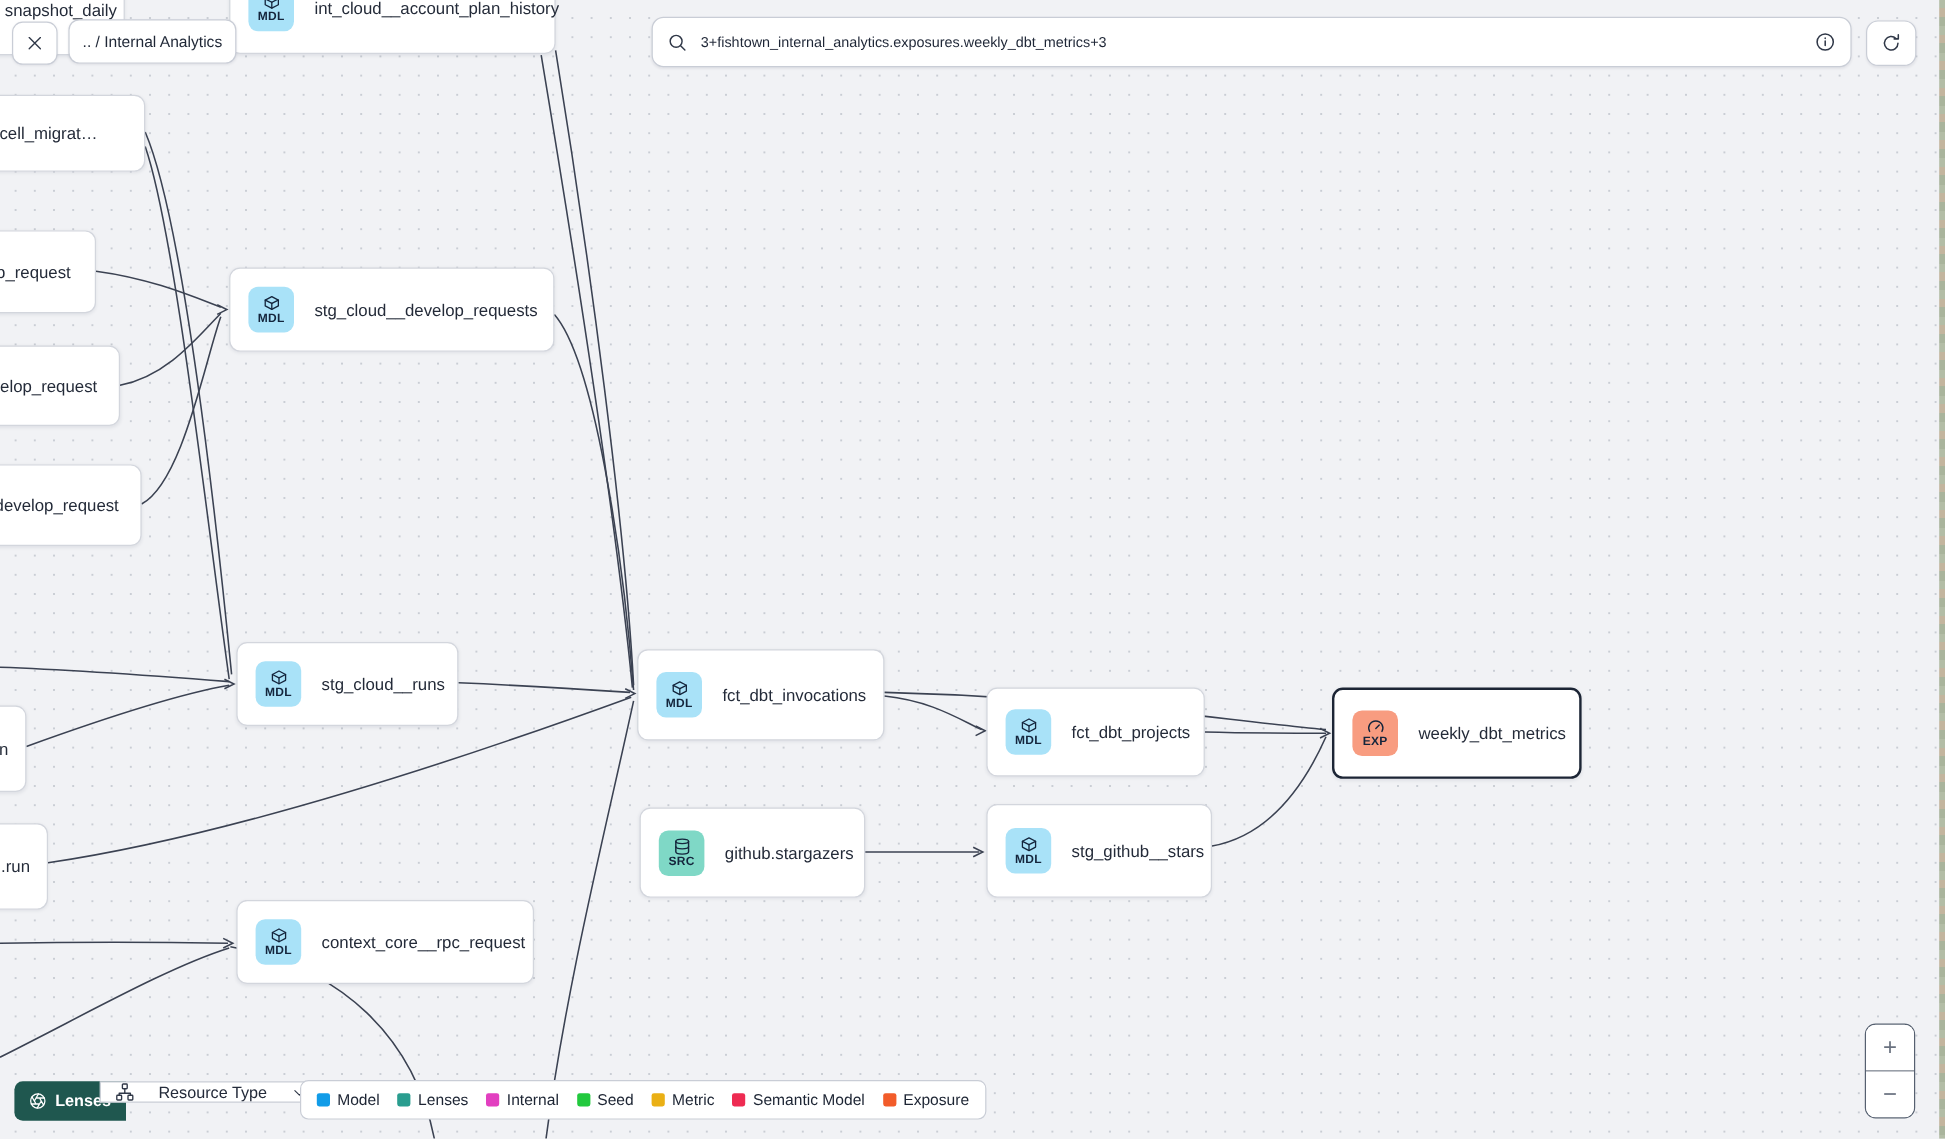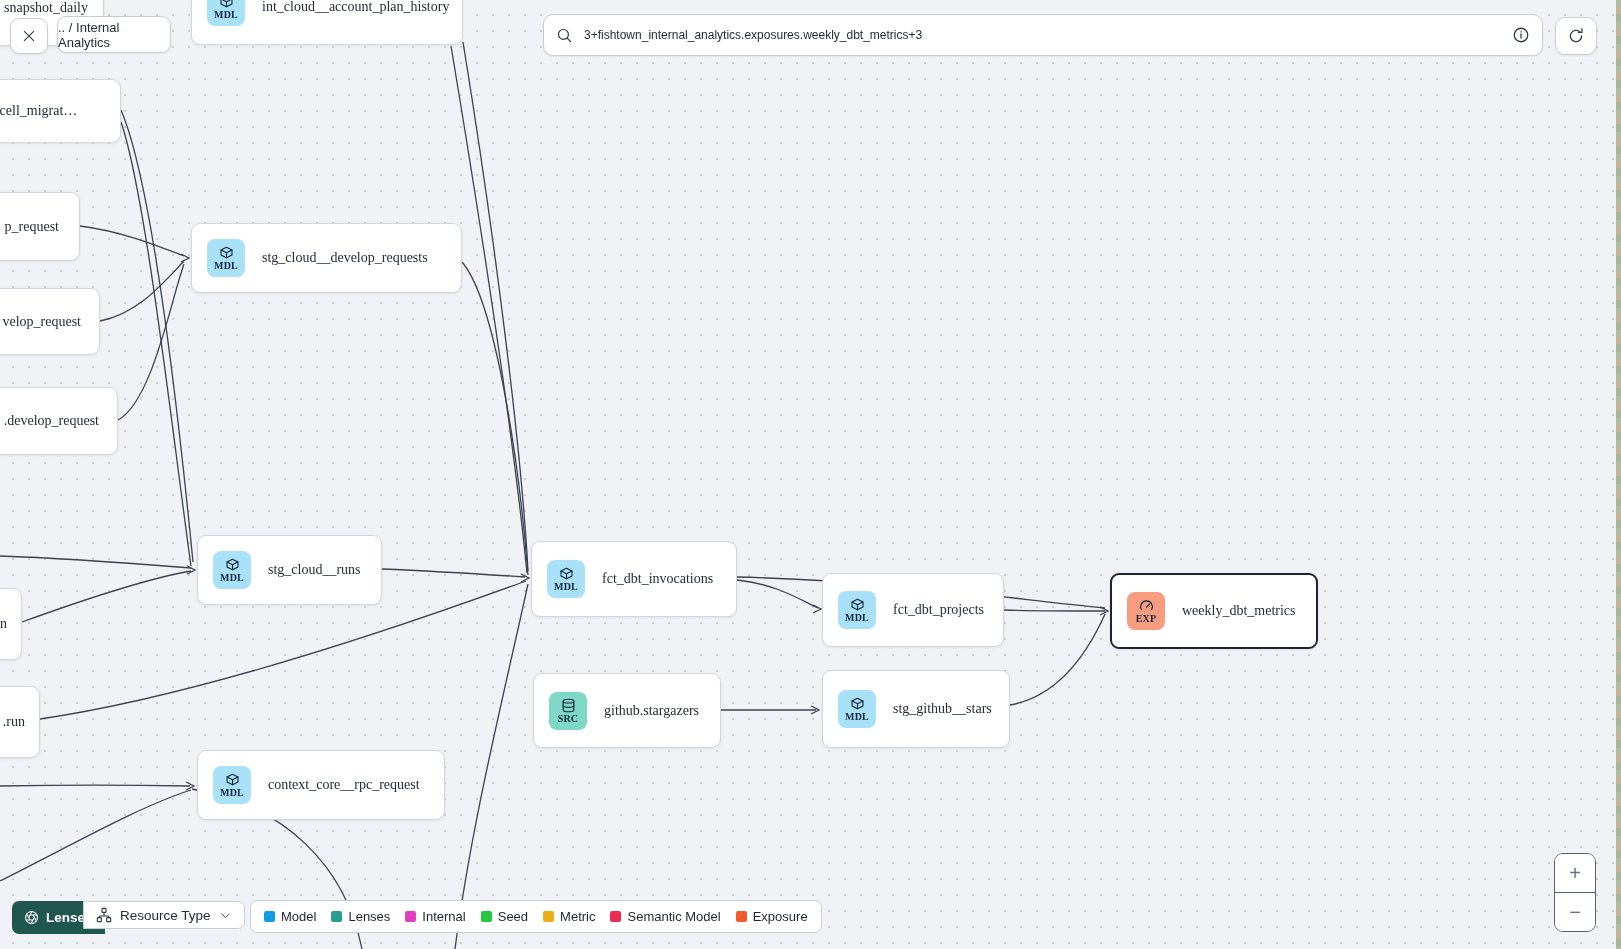--- a/index.html
+++ b/index.html
@@ -5,21 +5,21 @@
   html,body{margin:0;padding:0;}
   body{
     width:1621px;height:949px;overflow:hidden;position:relative;
     font-family:"Liberation Sans",sans-serif;
     background:#f1f2f5;
   }
   #canvas{
     position:absolute;inset:0;overflow:hidden;
     background-color:#f1f2f5;
     background-image:radial-gradient(#c9cdd4 1.1px, transparent 1.2px);
-    background-size:16px 16px;background-position:5px 7px;font-family:Liberation Serif, serif;
+    background-size:16px 16px;background-position:5px 7px;
   }
   
   #edges{position:absolute;left:0;top:0;z-index:1;}
   #edges path{fill:none;stroke:#3b4252;stroke-width:1.3px;}
   
   .node{
     position:absolute;z-index:2;background:#fff;
     border:1px solid #d3d6dd;border-radius:9px;
     box-shadow:0 1px 3px rgba(25,35,60,.08);
     display:flex;align-items:center;gap:17px;
@@ -51,44 +51,44 @@
   #n13{left:533px;top:673px;width:188px;height:75px;}
   #n14{left:822px;top:670px;width:188px;height:78px;}
   #n15{left:197px;top:750px;width:248px;height:70px;}
   
   .topbtn{
     position:absolute;z-index:5;background:#fff;border:1px solid #c9cdd6;border-radius:9px;
     display:flex;align-items:center;justify-content:center;
     box-shadow:0 1px 2px rgba(25,35,60,.07);box-sizing:border-box;cursor:pointer;
   }
   #closeBtn{left:10px;top:18px;width:38px;height:36px;}
-  #breadcrumb{left:57px;top:16px;width:114px;height:37px;font-size:13px;color:#1f2736;}
+  #breadcrumb{left:57px;top:16px;width:140px;height:37px;font-size:13px;color:#1f2736;}
   #searchBar{
     position:absolute;z-index:5;left:543px;top:14px;width:1000px;height:42px;
     background:#fff;border:1px solid #c9cdd6;border-radius:10px;box-sizing:border-box;
     display:flex;align-items:center;padding:0 12px;gap:9px;
     box-shadow:0 1px 2px rgba(25,35,60,.07);
   }
   #searchBar input{
     flex:1;border:none;outline:none;font-size:12px;color:#1e2636;
     font-family:"Liberation Sans",sans-serif;background:transparent;
   }
   #refreshBtn{left:1555px;top:17px;width:42px;height:38px;border-radius:10px;}
   .ui-icon{stroke:#303848;stroke-width:1.7;fill:none;stroke-linecap:round;stroke-linejoin:round;}
   
   #lensesBtn{
     position:absolute;z-index:5;left:12px;top:901px;height:33px;padding:0 12px;
     background:#1f574f;color:#fff;border-radius:7px 0 0 7px;
     display:flex;align-items:center;gap:7px;font-size:13.5px;font-weight:700;cursor:pointer;
     box-sizing:border-box;
   }
   #resourceTypeBtn{
-    position:absolute;z-index:5;left:83px;top:901px;height:28px;padding:0 12px;
+    position:absolute;z-index:5;left:83px;top:901px;height:18px;padding:0 12px;
     background:#fff;border:1px solid #c9cdd6;border-radius:0 7px 7px 0;
-    display:flex;align-items:center;gap:8px;font-size:13.5px;color:#242b3a;cursor:pointer;
+    display:flex;align-items:center;gap:20px;font-size:13.5px;color:#242b3a;cursor:pointer;
     box-sizing:border-box;
   }
   #legendBox{
     position:absolute;z-index:5;left:250px;top:900px;height:33px;padding:0 13px;
     background:#fff;border:1px solid #c9cdd6;border-radius:7px;
     display:flex;align-items:center;gap:15px;box-sizing:border-box;justify-content:space-between;
   }
   .legend-item{display:flex;align-items:center;gap:6px;font-size:13px;color:#1c2433;}
   .legend-swatch{width:11px;height:11px;border-radius:2px;flex:0 0 auto;}
   

